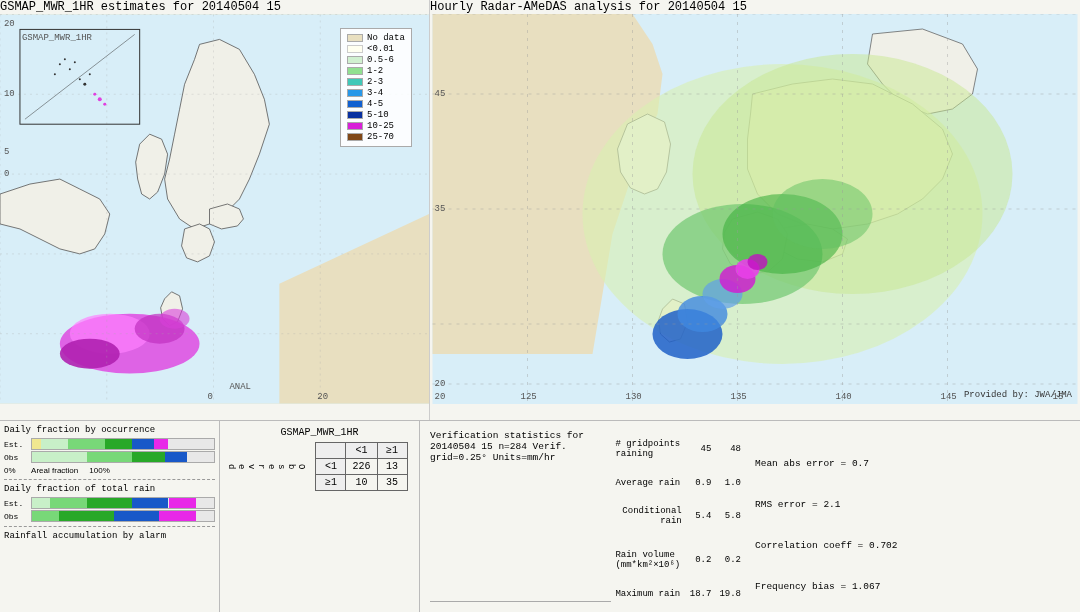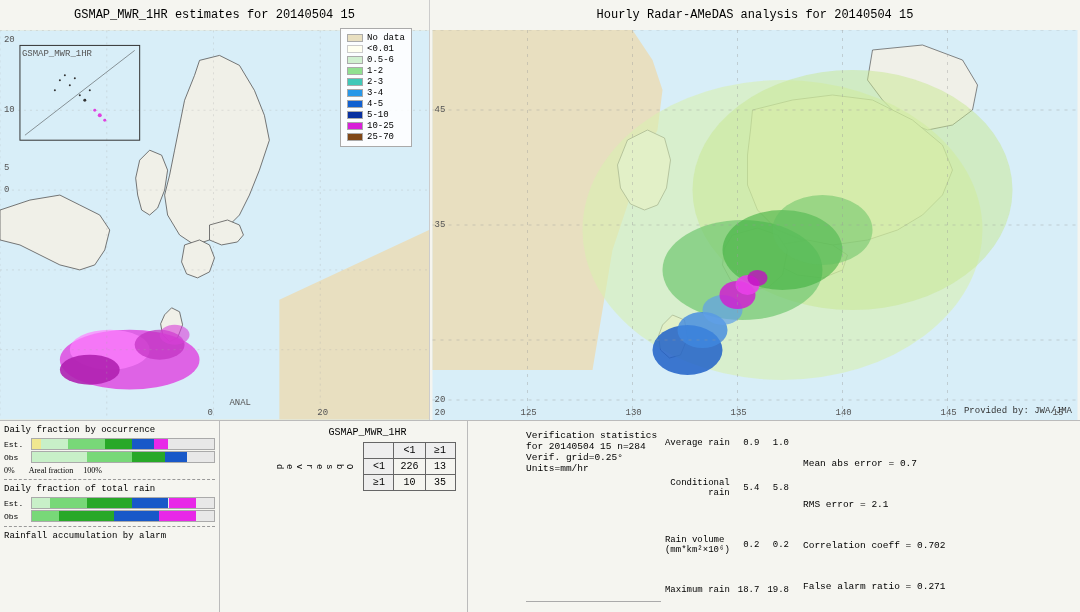--- a/index.html
+++ b/index.html
@@ -30,23 +30,23 @@
 
     
     .left-map-panel {
       width: 430px;
       height: 420px;
       position: relative;
       border-right: 1px solid #ccc;
     }
 
     .map-title {
-      text-align: center;
+      text-align: left;
       font-size: 12px;
-      padding: 8px 0;
+      padding: 0 0;
       font-family: 'Courier New', monospace;
     }
 
     .map-canvas {
       position: relative;
       width: 100%;
       height: 390px;
       overflow: hidden;
     }
 
@@ -69,21 +69,20 @@
       margin-right: 4px;
       border: 1px solid #aaa;
     }
 
     
     .bottom-section {
       display: flex;
       height: 192px;
       border-top: 1px solid #bbb;
       background: #f5f5f0;
-      gap: 48px;
     }
 
     
     .bottom-left {
       width: 220px;
       padding: 4px;
       border-right: 1px solid #bbb;
       display: flex;
       flex-direction: column;
       gap: 2px;
@@ -429,21 +428,21 @@
         <div class="bar-row">
           <div class="bar-label">Obs</div>
           <div class="bar-track">
             <div style="position:absolute;left:0;top:0;height:100%;width:30%;background:#c8f0c8;"></div>
             <div style="position:absolute;left:30%;top:0;height:100%;width:25%;background:#78d878;"></div>
             <div style="position:absolute;left:55%;top:0;height:100%;width:18%;background:#28a828;"></div>
             <div style="position:absolute;left:73%;top:0;height:100%;width:12%;background:#1858c8;"></div>
           </div>
         </div>
       </div>
-      <div style="font-size:8px; font-family:Liberation Serif, serif; margin-top:1px;">0%&nbsp;&nbsp;&nbsp;&nbsp;&nbsp;&nbsp;&nbsp;Areal fraction&nbsp;&nbsp;&nbsp;&nbsp;&nbsp;100%</div>
+      <div style="font-size:8px; font-family:Liberation Sans, sans-serif; margin-top:1px;">0%&nbsp;&nbsp;&nbsp;&nbsp;&nbsp;&nbsp;&nbsp;Areal fraction&nbsp;&nbsp;&nbsp;&nbsp;&nbsp;100%</div>
       <hr class="divider-line">
       <div class="chart-label">Daily fraction of total rain</div>
       <div class="chart-bar-container">
         <div class="bar-row">
           <div class="bar-label">Est.</div>
           <div class="bar-track">
             <div style="position:absolute;left:0;top:0;height:100%;width:10%;background:#c8f0c8;"></div>
             <div style="position:absolute;left:10%;top:0;height:100%;width:20%;background:#78d878;"></div>
             <div style="position:absolute;left:30%;top:0;height:100%;width:25%;background:#28a828;"></div>
             <div style="position:absolute;left:55%;top:0;height:100%;width:20%;background:#1858c8;"></div>
@@ -496,20 +495,25 @@
           </table>
       </div>
     </div>
 
     <div class="bottom-right">
       <div style="flex:1; display:flex; flex-direction:row;">
         <div class="verification-header">Verification statistics for 20140504 15  n=284  Verif. grid=0.25°  Units=mm/hr</div>
         <table class="stats-table">
           <tbody>
           <tr>
+            <td style="text-align:left;"># gridpoints raining</td>
+            <td>45</td>
+            <td>48</td>
+          </tr>
+          <tr>
             <td style="text-align:left;">Average rain</td>
             <td>0.9</td>
             <td>1.0</td>
           </tr>
           <tr>
             <td style="text-align:right;">Conditional rain</td>
             <td>5.4</td>
             <td>5.8</td>
           </tr>
           <tr>
@@ -522,18 +526,19 @@
             <td>18.7</td>
             <td>19.8</td>
           </tr>
         </tbody>
           </table>
       </div>
       <div style="flex:1; display:flex; flex-direction:column; padding-top:16px;">
         <div class="stat-line">Mean abs error = 0.7</div>
         <div class="stat-line">RMS error = 2.1</div>
         <div class="stat-line">Correlation coeff = 0.702</div>
+        <div class="stat-line">Frequency bias = 1.067</div>
         <div class="stat-line">False alarm ratio = 0.271</div>
       </div>
     </div>
 
   </div>
 </div>
 
 </body></html>

